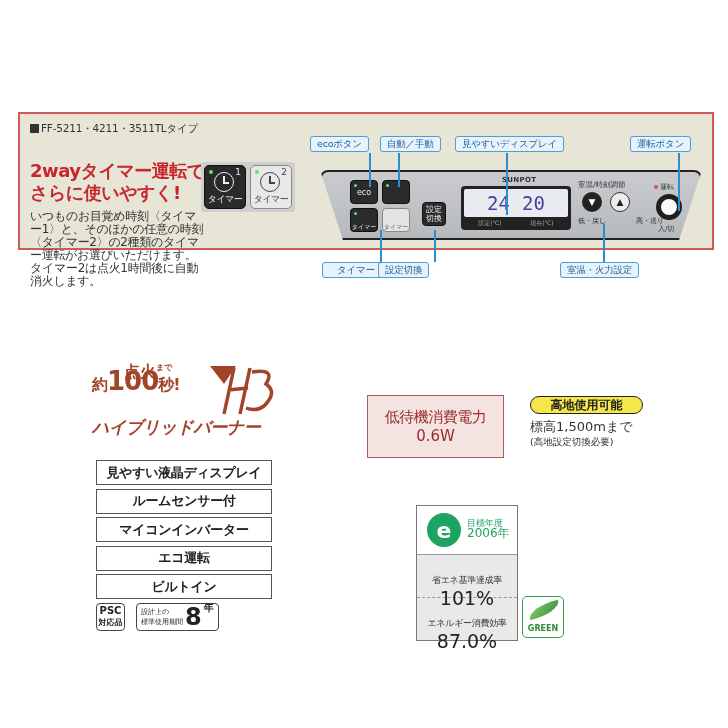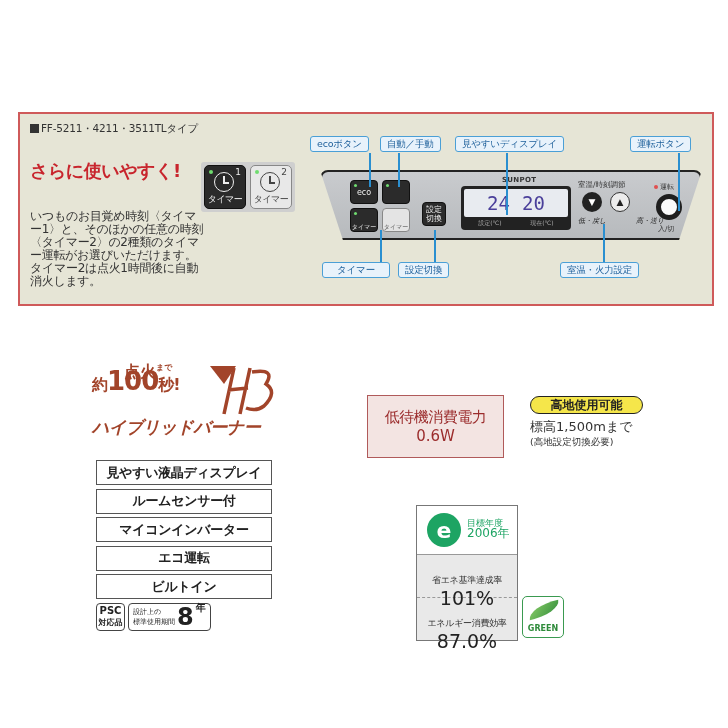--- a/index.html
+++ b/index.html
@@ -1,21 +1,21 @@
 <!DOCTYPE html>
 <html><head>
 <meta charset="utf-8">
 <style>
   * { box-sizing: border-box; margin: 0; padding: 0; }
   html, body { width: 728px; height: 728px; background: #ffffff; overflow: hidden; }
   body { position: relative; font-family: "DejaVu Sans", "Liberation Sans", sans-serif; color: #333; }
 
   
   .feature-box {
-    position: absolute; left: 18px; top: 112px; width: 696px; height: 194px;
+    position: absolute; left: 18px; top: 112px; width: 696px; height: 138px;
     background: #e6e5d6; border: 2px solid #cf5a5a;
   }
   .model-line {
     position: absolute; left: 10px; top: 8px; font-size: 10.5px; color: #333; letter-spacing: -0.2px;
   }
   .model-line .sq { display: inline-block; width: 9px; height: 9px; background: #333; margin-right: 2px; vertical-align: -1px; }
   .headline {
     position: absolute; left: 10px; top: 46px; font-size: 18px; font-weight: bold; color: #c8252d; line-height: 22px; letter-spacing: -0.5px;
   }
   .desc {
@@ -53,21 +53,21 @@
   .brand { position: absolute; left: 180px; top: 4px; font-size: 7px; font-weight: bold; color: #333; letter-spacing: 0.3px; }
   .lcd {
     position: absolute; left: 139px; top: 14px; width: 110px; height: 44px; background: #222; border-radius: 4px; padding: 3px;
   }
   .lcd-screen { width: 100%; height: 28px; background: #e8ebf0; border-radius: 2px; display: flex; align-items: center; justify-content: center; gap: 12px; font-family: "DejaVu Sans Mono", monospace; font-size: 19px; color: #4a3f9a; }
   .lcd-labels { display: flex; justify-content: space-around; font-size: 6px; color: #aaa; margin-top: 2px; }
   .adj-title { position: absolute; left: 256px; top: 8px; font-size: 7.5px; color: #333; }
   .round-btn { position: absolute; width: 20px; height: 20px; border-radius: 50%; display: flex; align-items: center; justify-content: center; font-size: 9px; }
   .round-btn.dark { background: #222; color: #fff; }
   .round-btn.light { background: #ececec; border: 1px solid #333; color: #222; }
-  .adj-lbl { position: absolute; font-size: 7px; color: #222; font-style: italic; }
+  .adj-lbl { position: absolute; font-size: 7px; color: #222; }
   .power-wrap { position: absolute; left: 332px; top: 10px; width: 40px; }
   .power-led { font-size: 7px; color: #333; }
   .power-led .dot { display: inline-block; width: 4px; height: 4px; border-radius: 50%; background: #e05050; margin-right: 2px; }
   .power-btn { position: absolute; left: 2px; top: 12px; width: 26px; height: 26px; border-radius: 50%; background: #fafafa; border: 5px solid #1f1f1f; }
   .power-lbl { position: absolute; left: 4px; top: 42px; font-size: 7px; white-space: nowrap; }
 
   
   .callout {
     position: absolute; height: 16px; padding: 0 6px; background: #e8f2fb; border: 1.5px solid #4a9fd6; border-radius: 3px;
     font-size: 9.5px; color: #1d5f9a; display: flex; align-items: center; white-space: nowrap; letter-spacing: -0.2px;
@@ -79,21 +79,21 @@
   .hb-line1 { position: absolute; left: 32px; top: 2px; font-size: 16px; font-weight: bold; color: #a2442a; }
   .hb-line1 small { font-size: 8px; vertical-align: top; }
   .hb-line2 { position: absolute; left: 0; top: 6px; font-size: 26px; font-weight: bold; color: #a2442a; letter-spacing: -1px; }
   .hb-line2 .s { font-size: 16px; }
   .hb-line3 { position: absolute; left: 0; top: 56px; font-size: 17px; font-weight: bold; color: #a2442a; letter-spacing: -0.5px; font-style: italic; }
   .hb-mark { position: absolute; left: 118px; top: 4px; width: 70px; height: 52px; }
 
   
   .feat-list { position: absolute; left: 96px; top: 460px; width: 176px; }
   .feat { height: 25px; margin-bottom: 3.5px; border: 1px solid #555; background: #fff; display: flex; align-items: center; justify-content: center; font-size: 13px; font-weight: bold; color: #222; letter-spacing: -0.3px; }
-  .psc-row { position: absolute; left: 96px; top: 603px; display: flex; gap: 3px; align-items: center; }
+  .psc-row { position: absolute; left: 96px; top: 603px; display: flex; gap: 11px; align-items: center; }
   .psc { border: 1px solid #444; border-radius: 4px; width: 29px; height: 28px; font-size: 8px; font-weight: bold; text-align: center; line-height: 12px; padding-top: 1px; color: #222; }
   .psc .p { font-size: 10px; }
   .life { border: 1px solid #444; border-radius: 4px; height: 28px; padding: 12px 4px; display: flex; align-items: center; gap: 2px; color: #222; }
   .life .txt { font-size: 7px; line-height: 10px; }
   .life .num { font-size: 24px; font-weight: bold; line-height: 24px; }
   .life .yr { font-size: 10px; font-weight: bold; align-self: flex-end; padding-bottom: 3px; }
 
   
   .standby { position: absolute; left: 367px; top: 395px; width: 137px; height: 63px; background: #f3e4e2; border: 1.5px solid #b05a5a; display: flex; flex-direction: column; align-items: center; justify-content: center; color: #9b2c2c; }
   .standby .a { font-size: 15px; letter-spacing: -0.5px; }
@@ -117,20 +117,21 @@
   .green { position: absolute; left: 522px; top: 596px; width: 42px; height: 42px; border: 1.5px solid #3a9a50; border-radius: 5px; background: #fff; }
   .green .leaf { position: absolute; left: 5px; top: 6px; width: 32px; height: 14px; background: linear-gradient(135deg, #8fd06a, #2e8b3a); border-radius: 100% 0 100% 0; transform: rotate(-12deg); }
   .green .gt { position: absolute; left: 0; right: 0; bottom: 4px; text-align: center; font-size: 8px; font-weight: bold; color: #2e8b3a; }
 </style>
 </head>
 <body>
 
 <div class="feature-box">
   <div class="model-line"><span class="sq"></span><span>FF-5211・4211・3511TLタイプ</span></div>
   <div class="headline">
+    <div>2wayタイマー運転で</div>
     <div>さらに使いやすく!</div>
   </div>
   <div class="desc">いつものお目覚め時刻〈タイマー1〉と、そのほかの任意の時刻〈タイマー2〉の2種類のタイマー運転がお選びいただけます。タイマー2は点火1時間後に自動消火します。</div>
 
   <div class="timer-sample">
     <div class="tbtn dark">
       <span class="led"></span>
       <span class="clock"></span>
       <span class="sup">1</span>
       <span class="lbl">タイマー</span>
@@ -194,21 +195,21 @@
         <div class="power-lbl">入/切</div>
       </div>
     </div>
   </div>
 
   <div class="callout" style="left:290px;top:22px;">ecoボタン</div>
   <div class="callout" style="left:360px;top:22px;">自動／手動</div>
   <div class="callout" style="left:435px;top:22px;">見やすいディスプレイ</div>
   <div class="callout" style="left:610px;top:22px;">運転ボタン</div>
   <div class="callout" style="left:302px;top:148px;width:68px;justify-content:center;">タイマー</div>
-  <div class="callout" style="left:378px;top:148px;">設定切換</div>
+  <div class="callout" style="left:358px;top:148px;">設定切換</div>
   <div class="callout" style="left:540px;top:148px;">室温・火力設定</div>
 
   <div class="leader" style="left:349px;top:39px;height:34px;"></div>
   <div class="leader" style="left:378px;top:39px;height:34px;"></div>
   <div class="leader" style="left:486px;top:39px;height:62px;"></div>
   <div class="leader" style="left:658px;top:39px;height:58px;"></div>
   <div class="leader" style="left:360px;top:116px;height:32px;"></div>
   <div class="leader" style="left:414px;top:116px;height:32px;"></div>
   <div class="leader" style="left:583px;top:110px;height:38px;"></div>
 </div>

